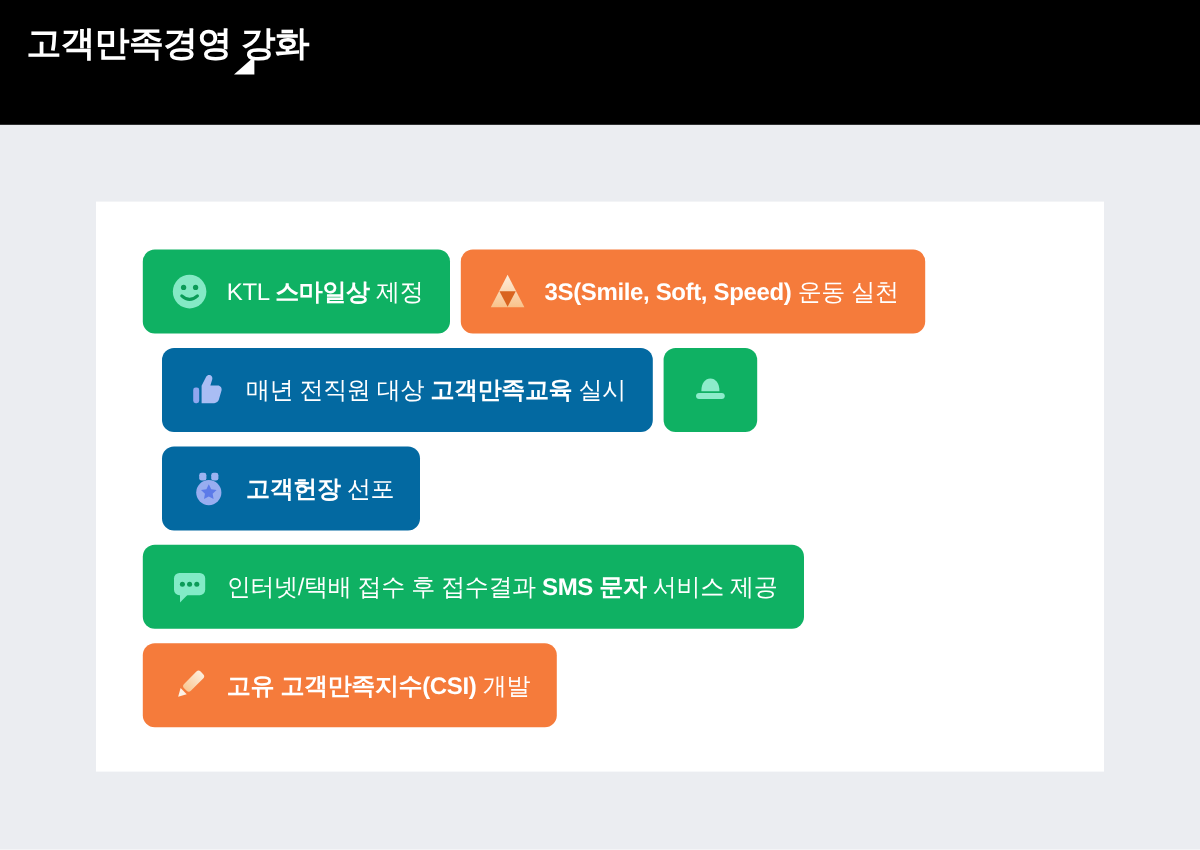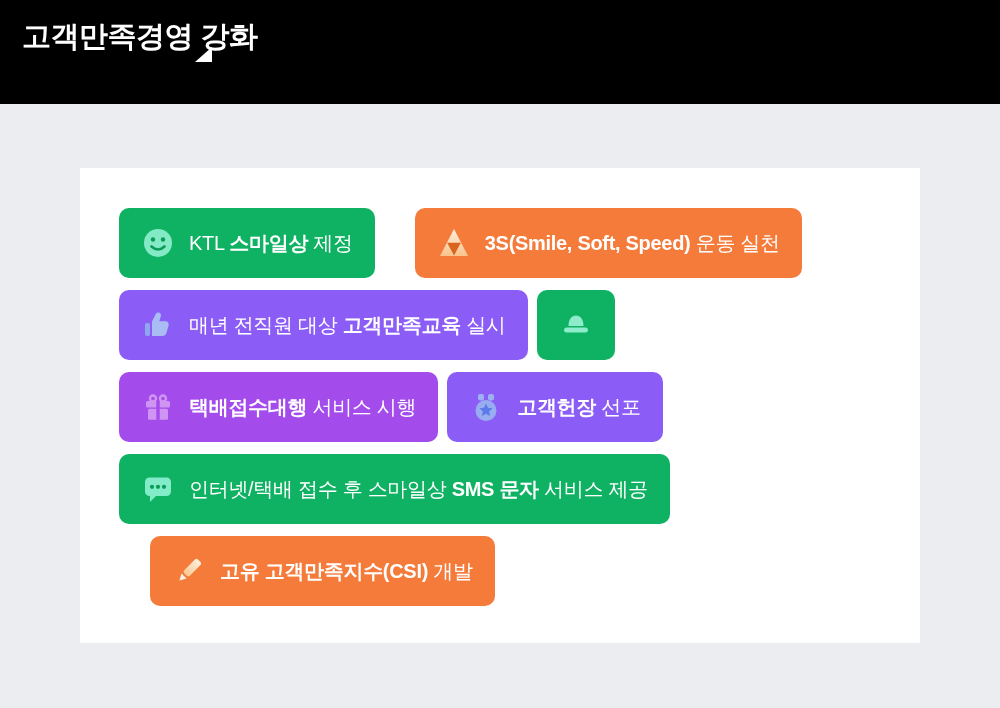--- a/index.html
+++ b/index.html
@@ -32,22 +32,22 @@
   .row { display:flex; gap:9px; }
   .badge {
     height:70px; border-radius:10px;
     display:flex; align-items:center; gap:14px;
     padding:0 22px;
     color:#ffffff; font-size:20px; white-space:nowrap; letter-spacing:-0.3px;
   }
   .badge .txt b { font-weight:700; }
   .badge .txt span { font-weight:400; }
   .green  { background:#0fb163; }
-  .orange { background:#f57b3b;margin-left:31px; }
-  .blue   { background:#8b5cf6; }
+  .orange { background:#f57b3b; }
+  .blue   { background:#0369a1;margin-left:16px; }
   .purple { background:#a44ceb; }
   .icon { width:34px; height:34px; flex:0 0 auto; display:block; }
 </style>
 </head>
 <body>
 
 <div class="header">
   <div class="header-title">고객만족경영 강화</div>
   <div class="tri-cursor"></div>
 </div>
@@ -90,51 +90,41 @@
       </div>
       <div class="badge green">
         <svg class="icon" viewBox="0 0 34 34">
           <path d="M9.5 17.5 c0-6 3.2-10 7.5-10 s7.5 4 7.5 10 v0.5 H9.5 Z" fill="#8deccb"></path>
           <path d="M5 22 c0-1.4 1.1-2.5 2.5-2.5 h19 c1.4 0 2.5 1.1 2.5 2.5 0 1.4-1.1 2.5-2.5 2.5 h-19 C6.1 24.5 5 23.4 5 22 Z" fill="#8deccb"></path>
         </svg>
       </div>
     </div>
 
     <div class="row">
-      <div class="badge purple">
-        <svg class="icon" viewBox="0 0 34 34">
-          <circle cx="12" cy="8.5" r="3" fill="none" stroke="#d095f4" stroke-width="2.4"></circle>
-          <circle cx="22" cy="8.5" r="3" fill="none" stroke="#d095f4" stroke-width="2.4"></circle>
-          <rect x="5" y="11" width="24" height="6.5" rx="1.5" fill="#d095f4"></rect>
-          <rect x="7" y="18.8" width="20" height="11" rx="1.5" fill="#d095f4"></rect>
-          <rect x="15.3" y="11" width="3.4" height="18.8" fill="#a44ceb"></rect>
-        </svg>
-        <span class="txt"><span></span><b>택배접수대행</b><span> 서비스 시행</span></span>
-      </div>
       <div class="badge blue">
         <svg class="icon" viewBox="0 0 34 34">
           <rect x="9" y="4" width="6" height="6.5" rx="2" fill="#9db3f1"></rect>
           <rect x="19" y="4" width="6" height="6.5" rx="2" fill="#9db3f1"></rect>
           <circle cx="17" cy="20.5" r="10.5" fill="#98adf0"></circle>
           <path d="M17 13.6 l2 4.1 4.5.6 -3.3 3.1 .8 4.5 -4-2.1 -4 2.1 .8-4.5 -3.3-3.1 4.5-.6 Z" fill="#5c7ae8"></path>
         </svg>
         <span class="txt"><span></span><b>고객헌장</b><span> 선포</span></span>
       </div>
     </div>
 
     <div class="row">
       <div class="badge green">
         <svg class="icon" viewBox="0 0 34 34">
           <rect x="4" y="5.5" width="26" height="18.5" rx="4.5" fill="#82ebc7"></rect>
           <path d="M9 23 v7 l7-7 Z" fill="#82ebc7"></path>
           <circle cx="11" cy="14.8" r="2.1" fill="#0b9b58"></circle>
           <circle cx="17" cy="14.8" r="2.1" fill="#0b9b58"></circle>
           <circle cx="23" cy="14.8" r="2.1" fill="#0b9b58"></circle>
         </svg>
-        <span class="txt"><span>인터넷/택배 접수 후 스마일상 </span><b>SMS 문자</b><span> 서비스 제공</span></span>
+        <span class="txt"><span>인터넷/택배 접수 후 접수결과 </span><b>SMS 문자</b><span> 서비스 제공</span></span>
       </div>
     </div>
 
     <div class="row">
       <div class="badge orange">
         <svg class="icon" viewBox="0 0 34 34">
           <defs>
             <linearGradient id="penG" x1="0" y1="0" x2="0" y2="1">
               <stop offset="0" stop-color="#fdeedd"></stop>
                 <stop offset="1" stop-color="#f9c893"></stop>

